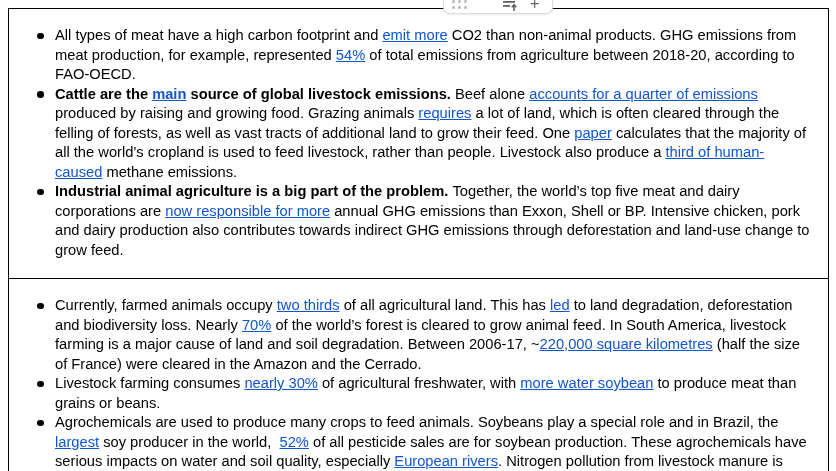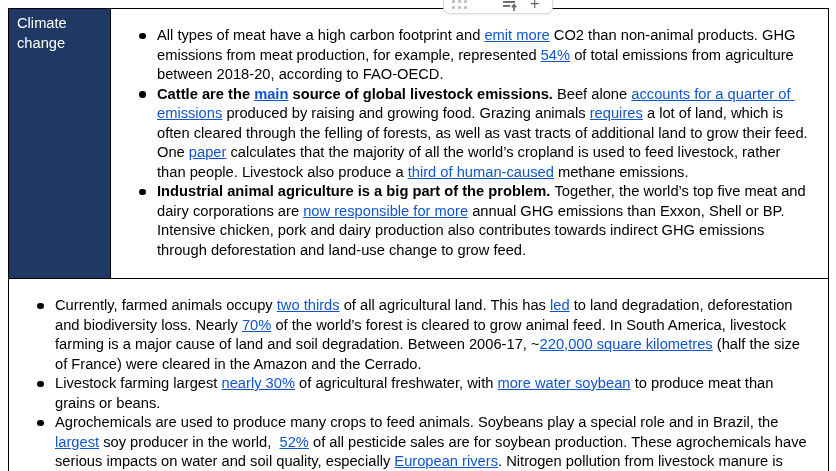--- a/index.html
+++ b/index.html
@@ -60,37 +60,34 @@
     font-size:16px;line-height:12px;color:#5f6368;cursor:pointer;
     font-family:"Liberation Sans",sans-serif;
   }
 </style>
 </head>
 <body>
 
 <div class="doc-table">
 
   <div class="trow">
-    <div class="cell-header">
-      <span>Climate change</span>
-    </div>
     <div class="cell-body">
       <ul class="bullets">
           <li><span class="marker"></span><span class="li-body"><span>All types of meat have a high carbon footprint and </span><a class="lnk">emit more</a><span> CO2 than non-animal products. GHG emissions from meat production, for example, represented </span><a class="lnk">54%</a><span> of total emissions from agriculture between 2018-20, according to FAO-OECD.</span></span></li>
           <li><span class="marker"></span><span class="li-body"><span class="bold">Cattle are the </span><a class="lnk bold">main</a><span class="bold"> source of global livestock emissions. </span><span>Beef alone </span><a class="lnk">accounts for a quarter of emissions</a><span> produced by raising and growing food. Grazing animals </span><a class="lnk">requires</a><span> a lot of land, which is often cleared through the felling of forests, as well as vast tracts of additional land to grow their feed. One </span><a class="lnk">paper</a><span> calculates that the majority of all the world’s cropland is used to feed livestock, rather than people. Livestock also produce a </span><a class="lnk">third of human-caused</a><span> methane emissions.</span></span></li>
           <li><span class="marker"></span><span class="li-body"><span class="bold">Industrial animal agriculture is a big part of the problem. </span><span>Together, the world’s top five meat and dairy corporations are </span><a class="lnk">now responsible for more</a><span> annual GHG emissions than Exxon, Shell or BP. Intensive chicken, pork and dairy production also contributes towards indirect GHG emissions through deforestation and land-use change to grow feed.</span></span></li>
         </ul>
     </div>
   </div>
 
   <div class="trow">
     <div class="cell-body">
       <ul class="bullets">
           <li><span class="marker"></span><span class="li-body"><span>Currently, farmed animals occupy </span><a class="lnk">two thirds</a><span> of all agricultural land. This has </span><a class="lnk">led</a><span> to land degradation, deforestation and biodiversity loss. Nearly </span><a class="lnk">70%</a><span> of the world’s forest is cleared to grow animal feed. In South America, livestock farming is a major cause of land and soil degradation. Between 2006-17, ~</span><a class="lnk">220,000 square kilometres</a><span> (half the size of France) were cleared in the Amazon and the Cerrado.</span></span></li>
-          <li><span class="marker"></span><span class="li-body"><span>Livestock farming largest </span><a class="lnk">nearly 30%</a><span> of agricultural freshwater, with </span><a class="lnk">more water soybean</a><span> to produce meat than grains or beans.</span></span></li>
+          <li><span class="marker"></span><span class="li-body"><span>Livestock farming consumes </span><a class="lnk">nearly 30%</a><span> of agricultural freshwater, with </span><a class="lnk">more water soybean</a><span> to produce meat than grains or beans.</span></span></li>
           <li><span class="marker"></span><span class="li-body"><span>Agrochemicals are used to produce many crops to feed animals. Soybeans play a special role and in Brazil, the </span><a class="lnk">largest</a><span> soy producer in the world,  </span><a class="lnk">52%</a><span> of all pesticide sales are for soybean production. These agrochemicals have serious impacts on water and soil quality, especially </span><a class="lnk">European rivers</a><span>. Nitrogen pollution from livestock manure is increasing </span><a class="lnk">in all areas of the world</a><span>.</span></span></li>
         </ul>
     </div>
   </div>
 
   <div class="trow row-partial">
     <div class="cell-header">
       <span></span>
     </div>
     <div class="cell-body">

